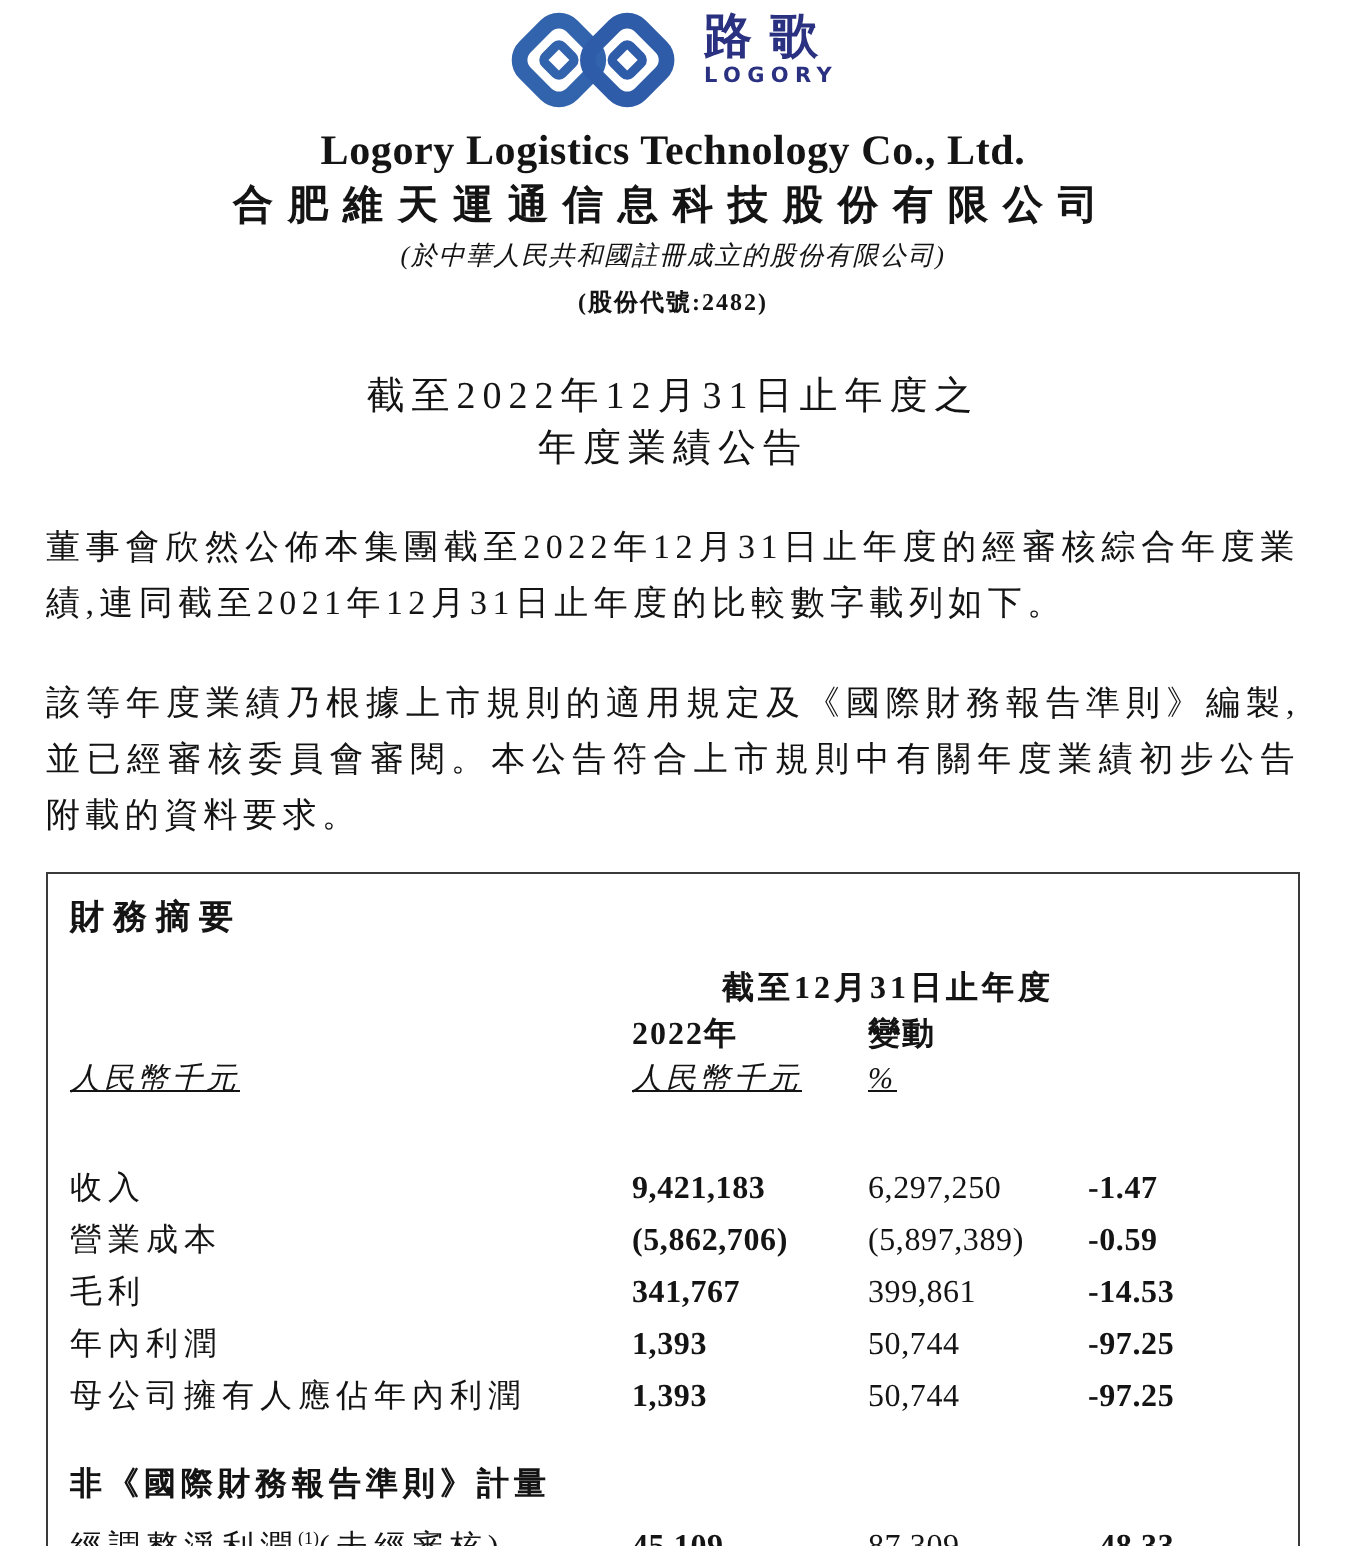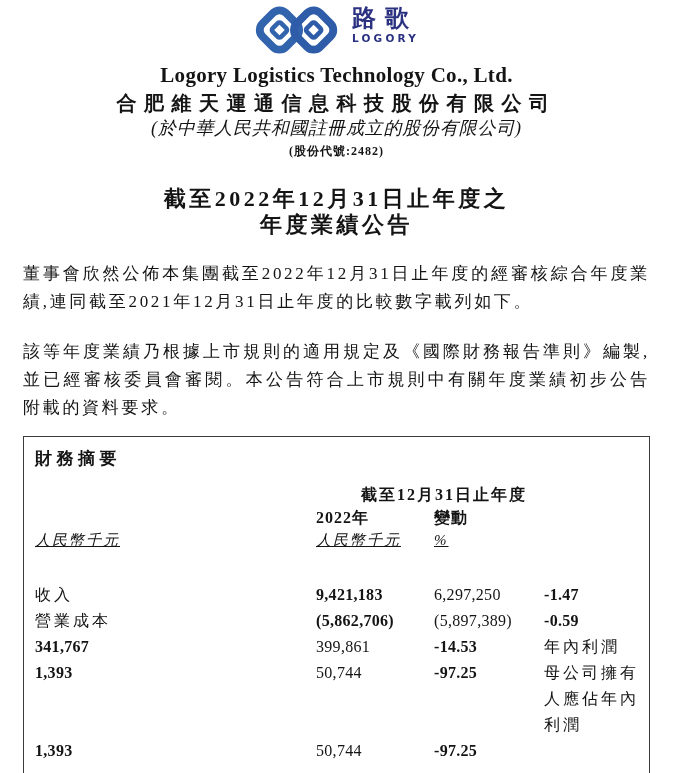--- a/index.html
+++ b/index.html
@@ -26,23 +26,23 @@
     font-family:"DejaVu Sans","Liberation Sans",sans-serif;
     font-weight:bold;font-size:24px;letter-spacing:9px;color:var(--logo-dark);
   }
   .logo-en{
     font-family:"DejaVu Sans","Liberation Sans",sans-serif;
     font-weight:bold;font-size:10.5px;letter-spacing:3.2px;color:var(--logo-dark);
     margin-top:3px;
   }
   .co-en{margin:7px 0 0;font-size:21px;line-height:24px;font-weight:bold;letter-spacing:0.3px;}
   .co-zh{margin:4px 0 0;font-size:20px;line-height:24px;font-weight:bold;letter-spacing:7.5px;}
-  .inc-note{margin-top:5px;font-size:18px;line-height:16px;font-style:italic;letter-spacing:0.8px;}
+  .inc-note{margin-top:5px;font-size:13px;line-height:16px;font-style:italic;letter-spacing:0.8px;}
   .stock-code{margin-top:6px;font-size:12px;line-height:18px;font-weight:bold;letter-spacing:1px;}
-  .ann-title{margin-top:26px;font-weight:bold;font-size:22px;line-height:26px;letter-spacing:3.5px;}
+  .ann-title{margin-top:26px;font-weight:normal;font-size:19px;line-height:26px;letter-spacing:3.5px;}
   
   .body-para{
     margin:22px 0 0;font-size:17px;line-height:28px;letter-spacing:2.7px;
     text-align:justify;
   }
   
   .summary-box{
     margin-top:14px;height:366px;border:1.5px solid var(--border);
     padding:10px 9px 0 11px;
   }
@@ -124,20 +124,21 @@
       <span class="c lbl">收入</span>
       <span class="c num val b">9,421,183</span>
       <span class="c num val">6,297,250</span>
       <span class="c num val b">-1.47</span>
 
       <span class="c lbl">營業成本</span>
       <span class="c num val b">(5,862,706)</span>
       <span class="c num val">(5,897,389)</span>
       <span class="c num val b">-0.59</span>
 
+      <span class="c lbl">毛利</span>
       <span class="c num val b">341,767</span>
       <span class="c num val">399,861</span>
       <span class="c num val b">-14.53</span>
 
       <span class="c lbl">年內利潤</span>
       <span class="c num val b">1,393</span>
       <span class="c num val">50,744</span>
       <span class="c num val b">-97.25</span>
 
       <span class="c lbl">母公司擁有人應佔年內利潤</span>

